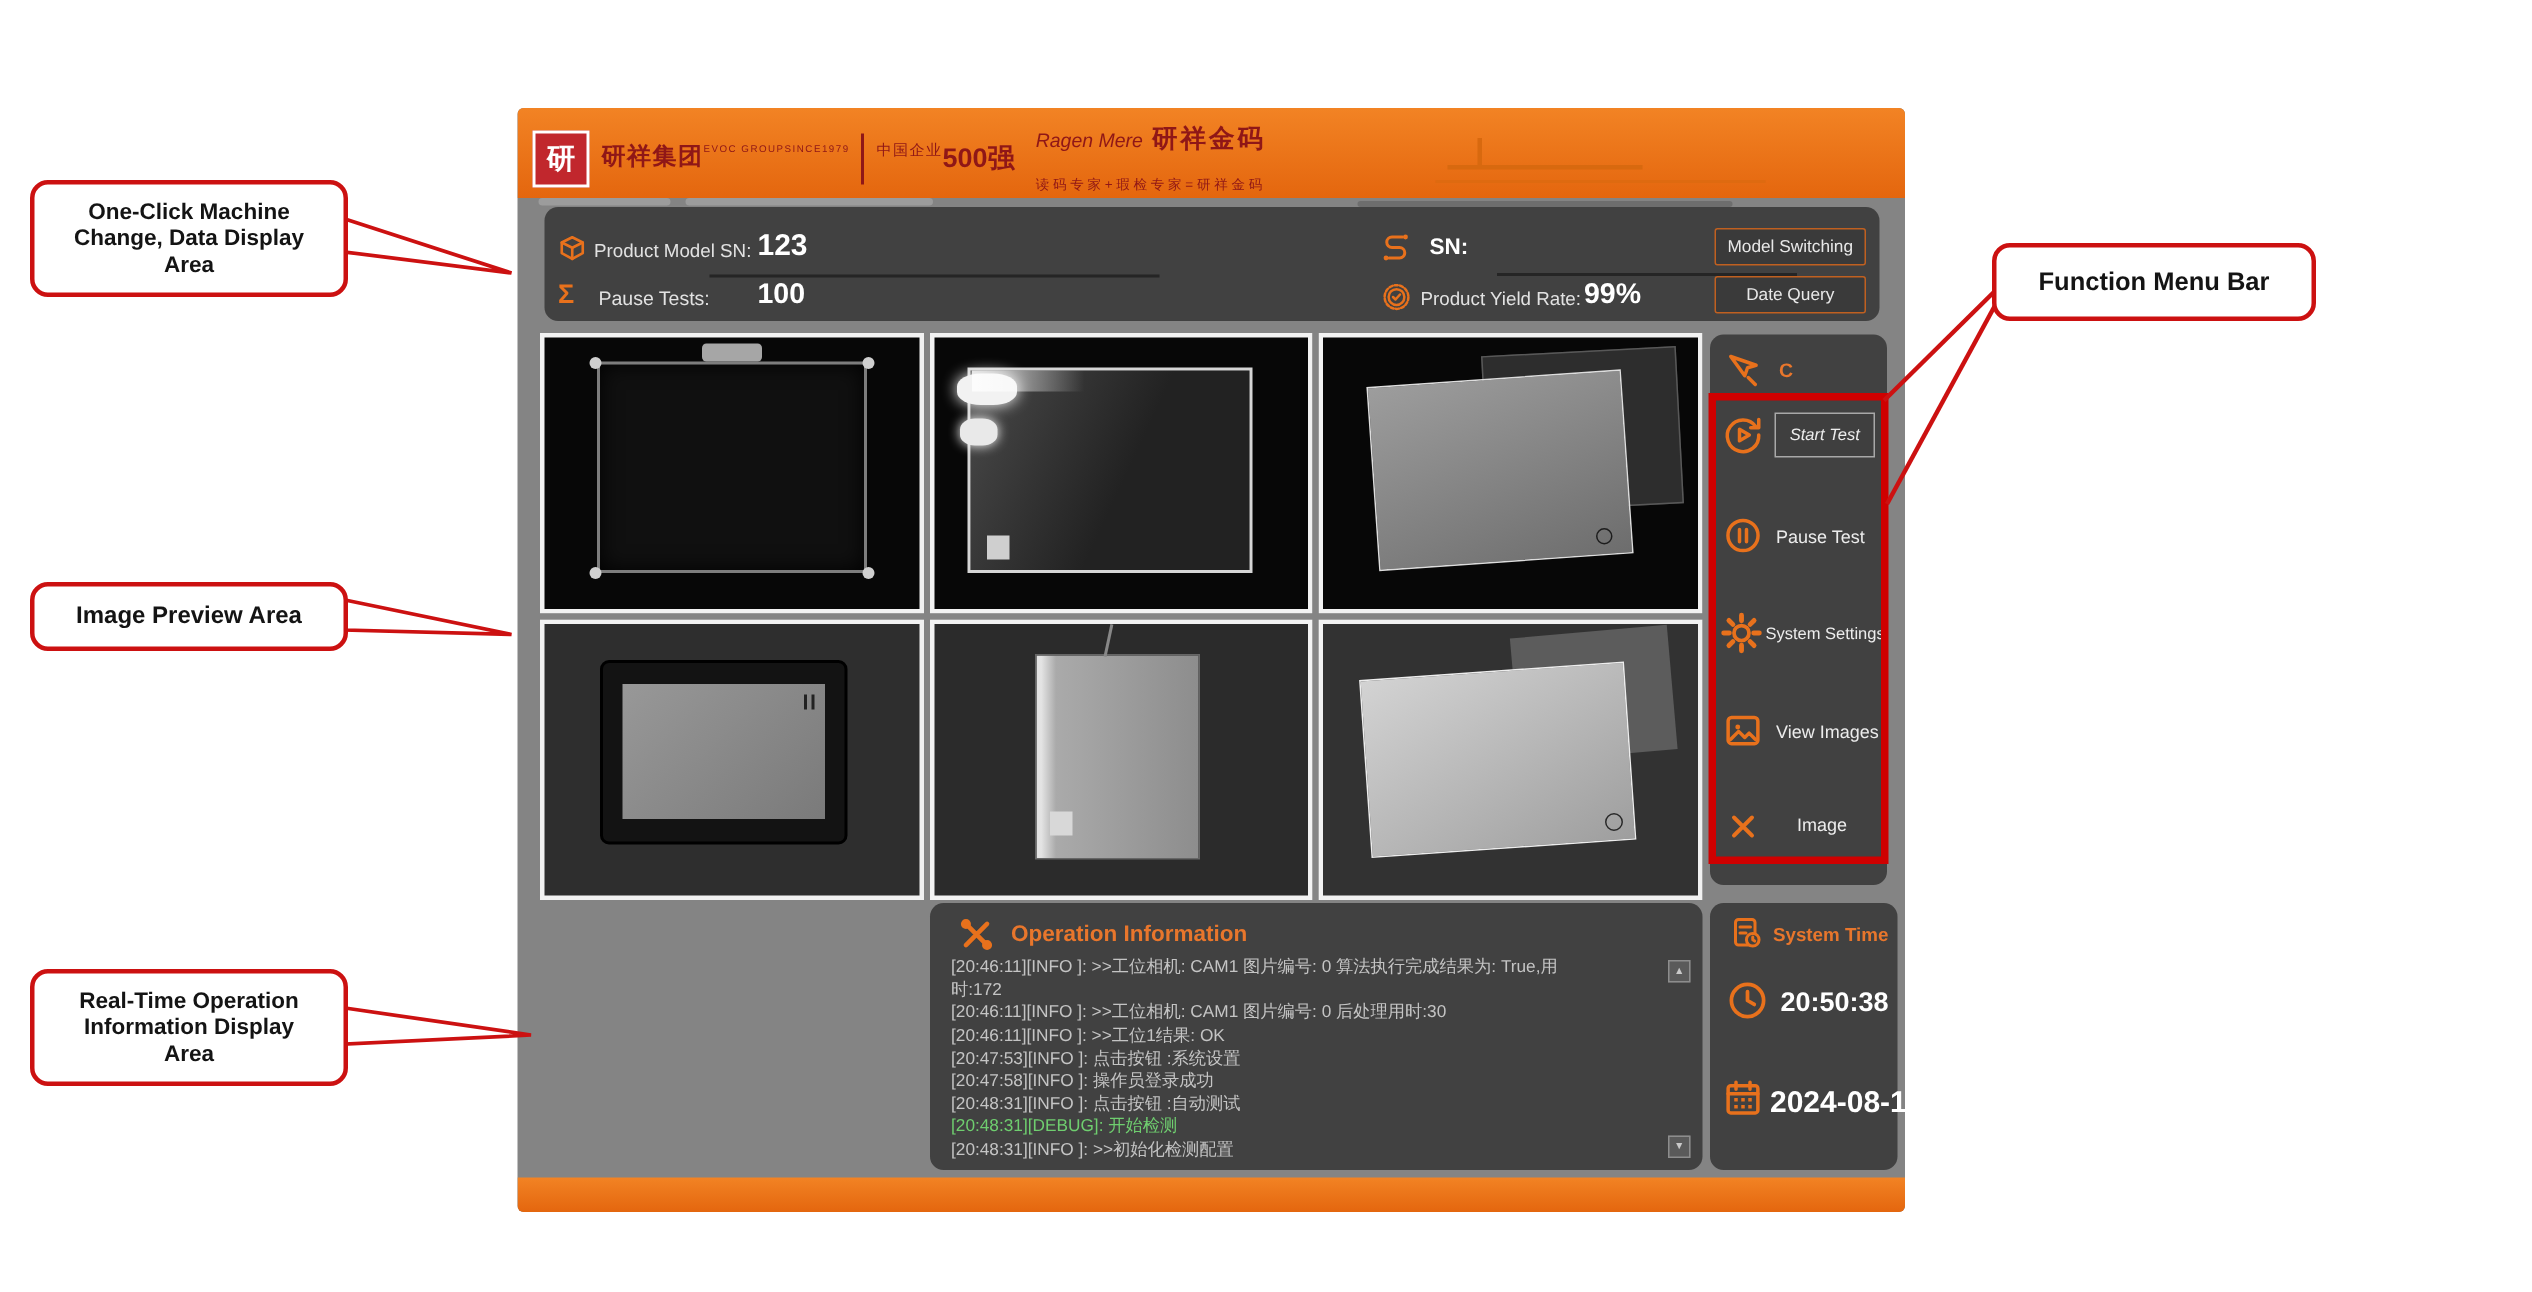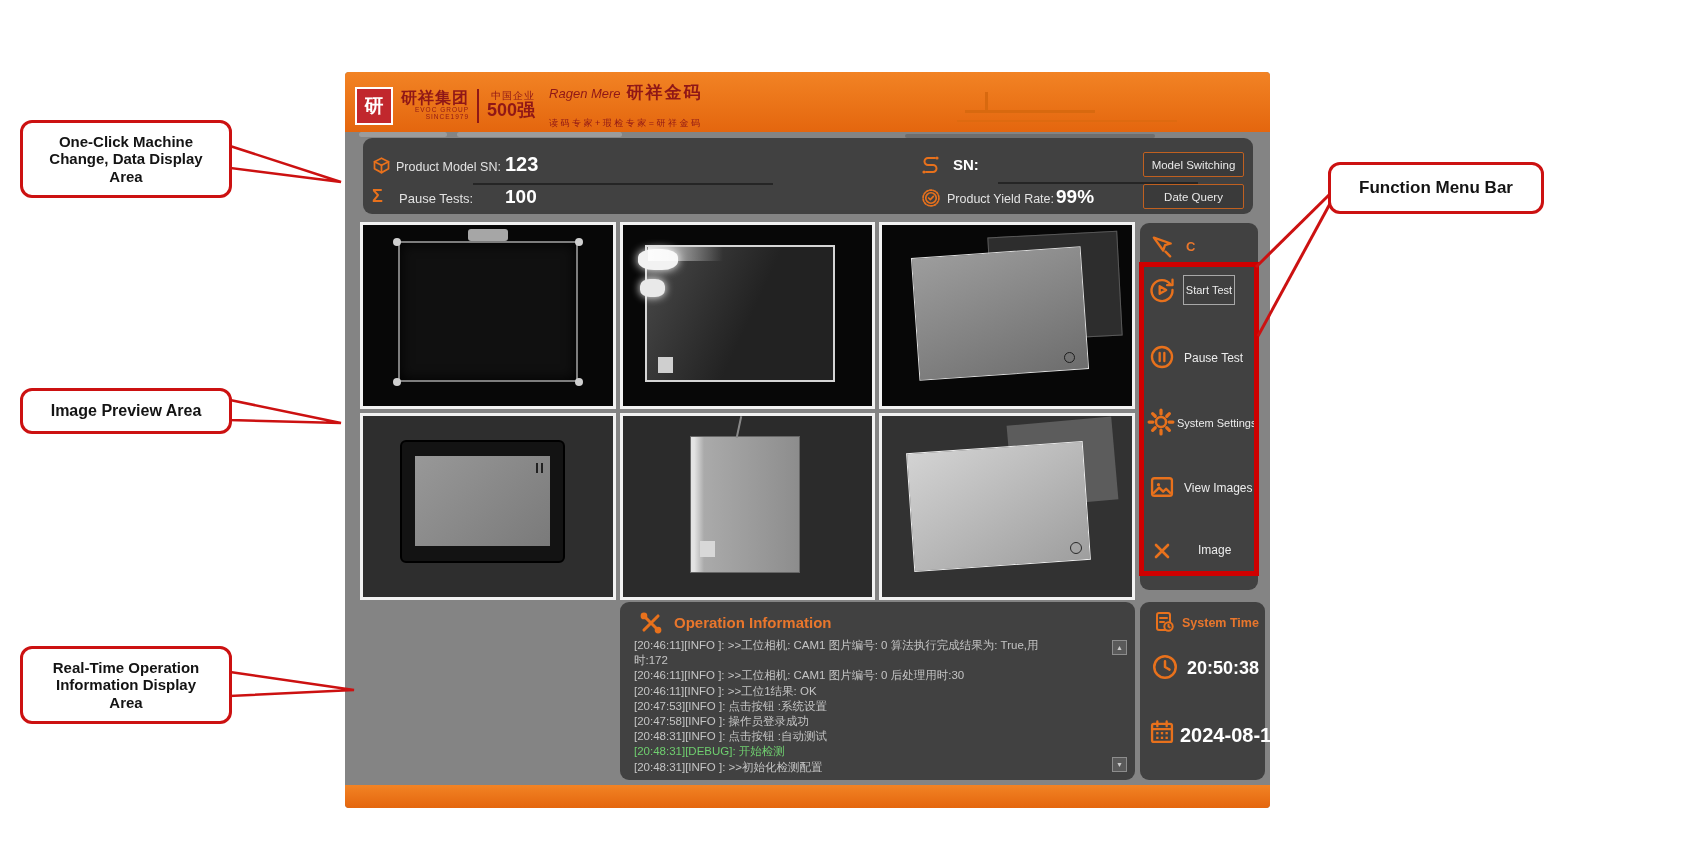--- a/index.html
+++ b/index.html
@@ -9,21 +9,21 @@
   .window { position:absolute; left:345px; top:72px; width:925px; height:736px; background:#848484; border-radius:4px; overflow:hidden; }
   .win-header { position:absolute; left:0; top:0; width:925px; height:60px; background:linear-gradient(180deg,#F28324,#E4660E); }
   .win-footer { position:absolute; left:0; top:713px; width:925px; height:23px; background:linear-gradient(180deg,#F28324,#E4660E); }
   .deco-bar { position:absolute; height:5px; border-radius:3px; background:#9c9c9c; }
   .deco-bar.dark { background:#6e6e6e; height:4px; }
   .hdr-deco { position:absolute; background:#d8690f; }
 
   
   .logo-block { position:absolute; left:10px; top:9px; display:flex; align-items:center; gap:8px; color:#8f1717; }
   .logo-mark { width:38px; height:38px; background:#c1272d; border:2px solid #fff; color:#fff; font-size:19px; font-weight:bold; display:flex; align-items:center; justify-content:center; }
-  .logo-col { display:flex; flex-direction:column; line-height:1.05;align-items:flex-end; }
+  .logo-col { display:flex; flex-direction:row; line-height:1.05; }
   .t-group { font-size:16px; font-weight:bold; letter-spacing:1px; }
   .t-en { font-size:6.5px; letter-spacing:1px; }
   .logo-div { width:2px; height:34px; background:#8f1717; }
   .t-rankcn { font-size:10px; letter-spacing:1px; }
   .t-rank { font-size:18px; font-weight:bold; }
   .brand-col { display:flex; flex-direction:column; margin-left:6px; }
   .brand-top { display:flex; align-items:baseline; gap:6px; }
   .t-script { font-style:italic; font-size:13px; font-weight:normal; }
   .t-brand { font-size:17px; font-weight:bold; letter-spacing:2px; }
   .t-slogan { font-size:9px; letter-spacing:2.5px; margin-top:13px; }
@@ -189,21 +189,21 @@
         <path d="M15 16l4 4"></path>
       </svg>
     <div class="panel-hd" style="left:46px;top:16px;font-size:13px;">C</div>
 
     <div>
       <svg class="icon" viewBox="0 0 24 24" style="left:8px;top:53px;width:28px;height:28px">
           <path d="M19.3 7.2A9 9 0 1021 12"></path>
           <path d="M21 3.2v4.6h-4.6"></path>
           <path d="M10 8.7l5.6 3.3-5.6 3.3z"></path>
         </svg>
-      <div class="menu-box" style="left:43px;top:52px;width:52px;height:30px;">Start Test</div>
+      <div class="menu-box" style="left:43px;top:52px;width:67px;height:30px;font-style:italic;">Start Test</div>
     </div>
     <div>
       <svg class="icon" viewBox="0 0 24 24" style="left:8px;top:120px;width:28px;height:28px">
           <circle cx="12" cy="12" r="8.6"></circle>
           <path d="M10 8.5v7M14 8.5v7"></path>
         </svg>
       <div class="menu-item-label" style="left:44px;top:128px;">Pause Test</div>
     </div>
     <div>
       <svg class="icon" viewBox="0 0 24 24" style="left:6px;top:184px;width:30px;height:30px">

